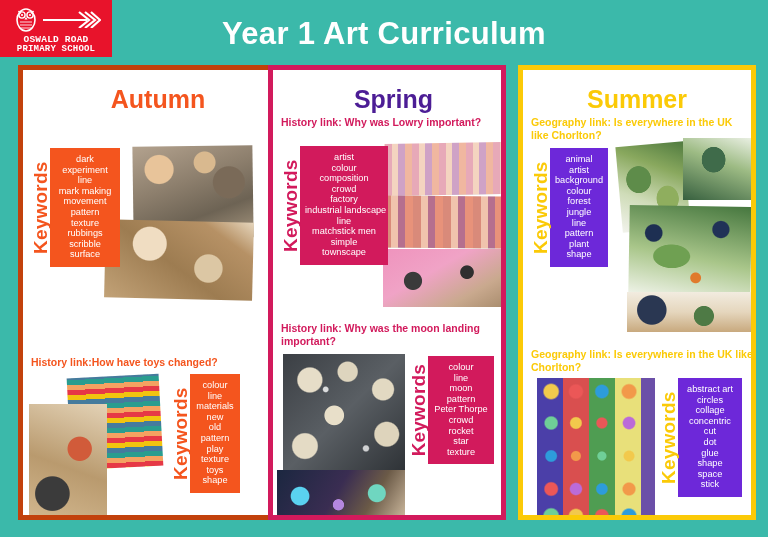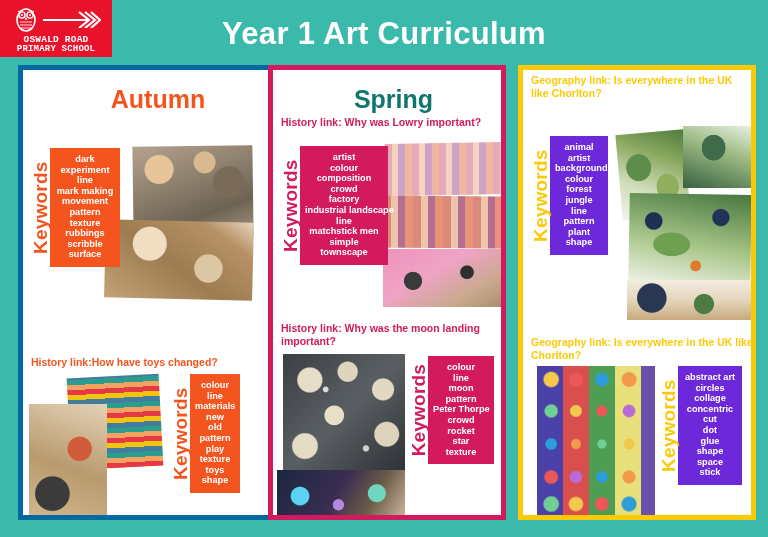--- a/index.html
+++ b/index.html
@@ -59,39 +59,39 @@
 
   
   .panel {
     position: absolute;
     top: 65px;
     height: 455px;
     background: #ffffff;
     box-sizing: border-box;
     overflow: hidden;
   }
-  .panel-autumn { left: 18px;  width: 280px; border: 5px solid #0369a1; }
+  .panel-autumn { left: 18px;  width: 280px; border: 5px solid #c2410c; }
   .panel-spring { left: 268px; width: 238px; border: 5px solid #d21a5c; }
   .panel-summer { left: 518px; width: 238px; border: 5px solid #fbca07; }
 
   .panel-inner {
     position: relative;
     width: 100%;
     height: 100%;
   }
 
   .season-title {
     text-align: center;
     font-size: 25px;
     font-weight: bold;
     margin-top: 16px;
     line-height: 26px;
   }
   .t-autumn { color: #f4551e; }
-  .t-spring { color: #0f766e; margin-left: 13px; }
+  .t-spring { color: #4c1d95; margin-left: 13px; }
   .t-summer { color: #fbca07; }
 
   .link-line {
     font-size: 10.5px;
     font-weight: bold;
     line-height: 13px;
     padding: 0 6px 0 8px;
     margin-top: 4px;
   }
   .k-autumn { color: #f4551e; }
@@ -118,21 +118,21 @@
     color: #ffffff;
     font-size: 9.2px;
     line-height: 10.6px;
     text-align: center;
     padding: 6px 5px 7px 5px;
     box-sizing: border-box;
   }
   .b-autumn { background: #f4551e; }
   .b-spring { background: #d21a5c; }
   .b-summer { background: #6d28d9; }
-  .kw-box div { white-space: nowrap; font-weight: bold; }
+  .kw-box div { white-space: nowrap; }
 
   
   .photo {
     position: absolute;
     background-size: cover;
     background-repeat: no-repeat;
   }
 
   .ph-kidsA {
     background-image:
@@ -370,20 +370,21 @@
         <div>rocket</div>
         <div>star</div>
         <div>texture</div>
       </div>
     </div>
   </div>
 </div>
 
 <div class="panel panel-summer">
   <div class="panel-inner">
+    <div class="season-title t-summer">Summer</div>
 
     <div class="link-line k-summer">Geography link: Is everywhere in the UK like Chorlton?</div>
 
     <div class="photo ph-jungle1" style="left:96px; top:58px; width:68px; height:86px; transform:rotate(-5deg);"></div>
     <div class="photo ph-jungle2" style="left:160px; top:52px; width:68px; height:62px;"></div>
     <div class="photo ph-jungle3" style="left:106px; top:120px; width:122px; height:92px; transform:rotate(1deg);"></div>
     <div class="photo ph-desk" style="left:104px; top:206px; width:124px; height:40px;"></div>
 
     <div class="kw-cluster" style="left:8px; top:62px;">
       <div class="kw-vert k-summer">Keywords</div>

